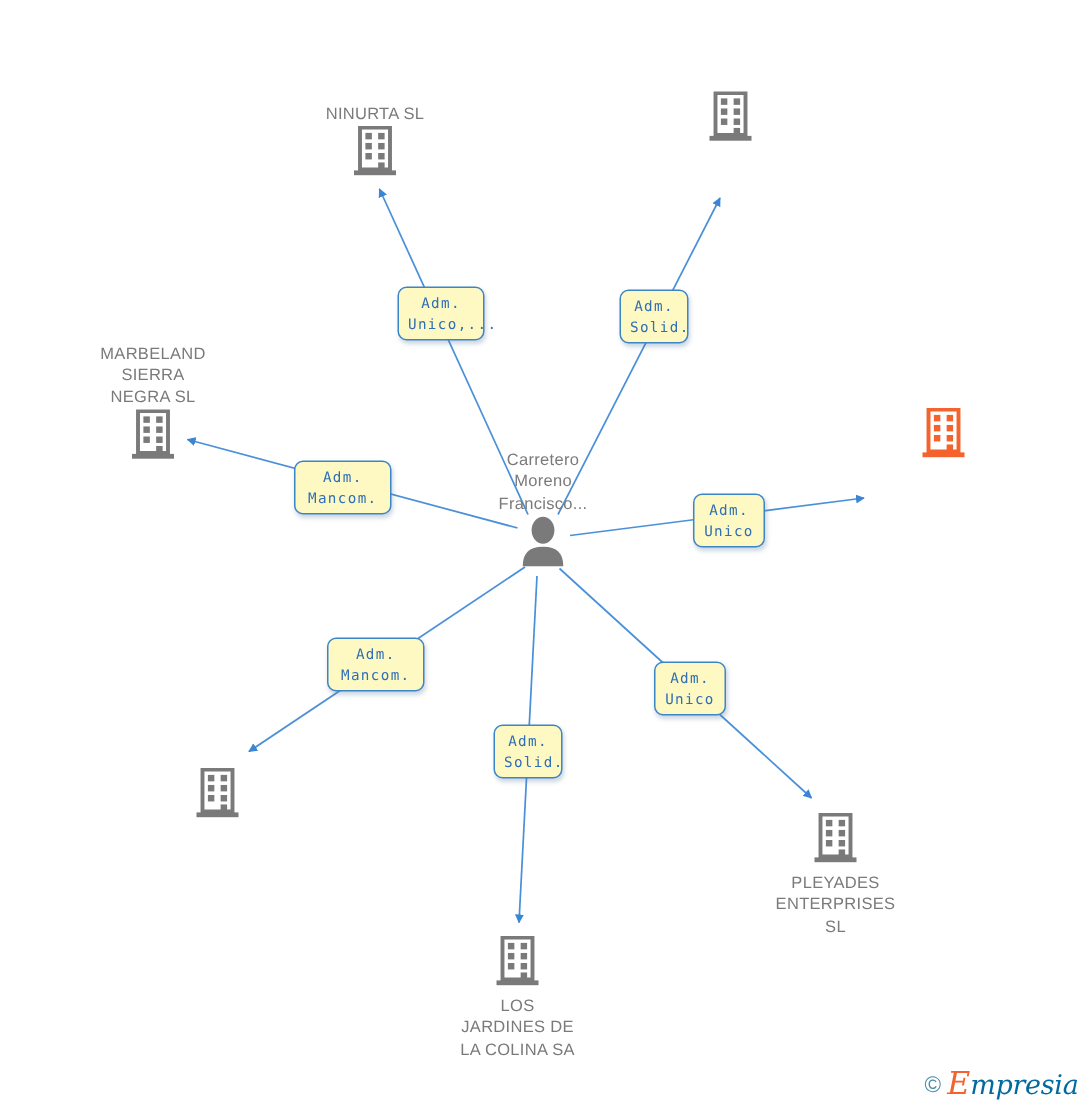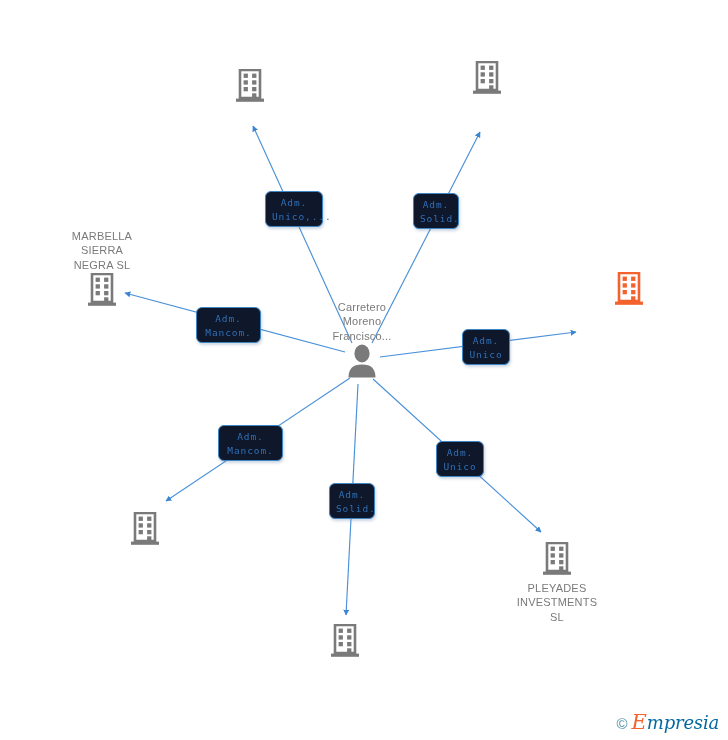--- a/index.html
+++ b/index.html
@@ -32,21 +32,21 @@
 
   
   .node.above .cap{margin:0 0 1px 0;}
 
   
   .chip{
     position:absolute;
     box-sizing:border-box;
     border:1.6px solid #3d86c6;
     border-radius:6px;
-    background:#0f172a;
+    background:#fef9c3;
     color:#2f6fb5;
     font-size:9.5px;
     line-height:14px;
     letter-spacing:.9px;
     text-align:center;
     padding:4px 6px 5px;
     font-family:"DejaVu Sans Mono","Liberation Mono",monospace;
     box-shadow:1px 2px 3px rgba(90,120,160,.30);
     white-space:pre-line;
   }
@@ -83,21 +83,21 @@
       </g>
   </svg>
 
   <div id="node-layer">
       <div class="node above" style="left: 362px; top: 299.5px;"><span class="cap">Carretero
 Moreno
 Francisco...</span><span class="glyph"><svg width="34" height="36" viewBox="0 0 34 36" xmlns="http://www.w3.org/2000/svg" fill="#7a7a7a">
             <ellipse cx="17" cy="9.5" rx="7.6" ry="9"></ellipse>
             <path d="M17 20.5 C 7.5 20.5 3.5 25 3.5 33.5 L 30.5 33.5 C 30.5 25 26.5 20.5 17 20.5 Z"></path>
           </svg></span></div>
-      <div class="node above" style="left: 250px; top: 68.5px;"><span class="glyph"><svg width="30" height="34" viewBox="0 0 30 34" xmlns="http://www.w3.org/2000/svg" fill="#7a7a7a">
+      <div class="node above" style="left: 250px; top: 68.5px;"><span class="cap">NINURTA SL</span><span class="glyph"><svg width="30" height="34" viewBox="0 0 30 34" xmlns="http://www.w3.org/2000/svg" fill="#7a7a7a">
             <path d="M5 1 h20 v28 h-20 z M5 1 v28" fill="none" stroke="#7a7a7a" stroke-width="2.6"></path>
             <rect x="8.6" y="4.6" width="4.3" height="4.3"></rect>
             <rect x="17.1" y="4.6" width="4.3" height="4.3"></rect>
             <rect x="8.6" y="11.3" width="4.3" height="4.3"></rect>
             <rect x="17.1" y="11.3" width="4.3" height="4.3"></rect>
             <rect x="8.6" y="18" width="4.3" height="4.3"></rect>
             <rect x="17.1" y="18" width="4.3" height="4.3"></rect>
             <rect x="17.1" y="24.3" width="4.3" height="4.3"></rect>
             <rect x="1" y="29.6" width="28" height="3.2"></rect>
           </svg></span></div>
@@ -105,21 +105,21 @@
             <path d="M5 1 h20 v28 h-20 z M5 1 v28" fill="none" stroke="#7a7a7a" stroke-width="2.6"></path>
             <rect x="8.6" y="4.6" width="4.3" height="4.3"></rect>
             <rect x="17.1" y="4.6" width="4.3" height="4.3"></rect>
             <rect x="8.6" y="11.3" width="4.3" height="4.3"></rect>
             <rect x="17.1" y="11.3" width="4.3" height="4.3"></rect>
             <rect x="8.6" y="18" width="4.3" height="4.3"></rect>
             <rect x="17.1" y="18" width="4.3" height="4.3"></rect>
             <rect x="17.1" y="24.3" width="4.3" height="4.3"></rect>
             <rect x="1" y="29.6" width="28" height="3.2"></rect>
           </svg></span></div>
-      <div class="node above" style="left: 102px; top: 228.5px;"><span class="cap">MARBELLA
+      <div class="node above" style="left: 102px; top: 228.5px;"><span class="cap">MARBELAND
 SIERRA
 NEGRA SL</span><span class="glyph"><svg width="30" height="34" viewBox="0 0 30 34" xmlns="http://www.w3.org/2000/svg" fill="#7a7a7a">
             <path d="M5 1 h20 v28 h-20 z M5 1 v28" fill="none" stroke="#7a7a7a" stroke-width="2.6"></path>
             <rect x="8.6" y="4.6" width="4.3" height="4.3"></rect>
             <rect x="17.1" y="4.6" width="4.3" height="4.3"></rect>
             <rect x="8.6" y="11.3" width="4.3" height="4.3"></rect>
             <rect x="17.1" y="11.3" width="4.3" height="4.3"></rect>
             <rect x="8.6" y="18" width="4.3" height="4.3"></rect>
             <rect x="17.1" y="18" width="4.3" height="4.3"></rect>
             <rect x="17.1" y="24.3" width="4.3" height="4.3"></rect>
@@ -150,33 +150,35 @@
       <div class="node" style="left: 345px; top: 624px;"><span class="glyph"><svg width="30" height="34" viewBox="0 0 30 34" xmlns="http://www.w3.org/2000/svg" fill="#7a7a7a">
             <path d="M5 1 h20 v28 h-20 z M5 1 v28" fill="none" stroke="#7a7a7a" stroke-width="2.6"></path>
             <rect x="8.6" y="4.6" width="4.3" height="4.3"></rect>
             <rect x="17.1" y="4.6" width="4.3" height="4.3"></rect>
             <rect x="8.6" y="11.3" width="4.3" height="4.3"></rect>
             <rect x="17.1" y="11.3" width="4.3" height="4.3"></rect>
             <rect x="8.6" y="18" width="4.3" height="4.3"></rect>
             <rect x="17.1" y="18" width="4.3" height="4.3"></rect>
             <rect x="17.1" y="24.3" width="4.3" height="4.3"></rect>
             <rect x="1" y="29.6" width="28" height="3.2"></rect>
-          </svg></span></div>
+          </svg></span><span class="cap">LOS
+JARDINES DE
+LA COLINA SA</span></div>
       <div class="node" style="left: 557px; top: 542px;"><span class="glyph"><svg width="30" height="34" viewBox="0 0 30 34" xmlns="http://www.w3.org/2000/svg" fill="#7a7a7a">
             <path d="M5 1 h20 v28 h-20 z M5 1 v28" fill="none" stroke="#7a7a7a" stroke-width="2.6"></path>
             <rect x="8.6" y="4.6" width="4.3" height="4.3"></rect>
             <rect x="17.1" y="4.6" width="4.3" height="4.3"></rect>
             <rect x="8.6" y="11.3" width="4.3" height="4.3"></rect>
             <rect x="17.1" y="11.3" width="4.3" height="4.3"></rect>
             <rect x="8.6" y="18" width="4.3" height="4.3"></rect>
             <rect x="17.1" y="18" width="4.3" height="4.3"></rect>
             <rect x="17.1" y="24.3" width="4.3" height="4.3"></rect>
             <rect x="1" y="29.6" width="28" height="3.2"></rect>
           </svg></span><span class="cap">PLEYADES
-INVESTMENTS
+ENTERPRISES
 SL</span></div>
     </div>
 
   <div id="chip-layer">
       <div class="chip" style="left: 265px; top: 191px; width: 58px; height: 36px;">Adm.
 Unico,...</div>
       <div class="chip" style="left: 413px; top: 193px; width: 46px; height: 36px;">Adm.
 Solid.</div>
       <div class="chip" style="left: 196px; top: 307px; width: 65px; height: 36px;">Adm.
 Mancom.</div>

